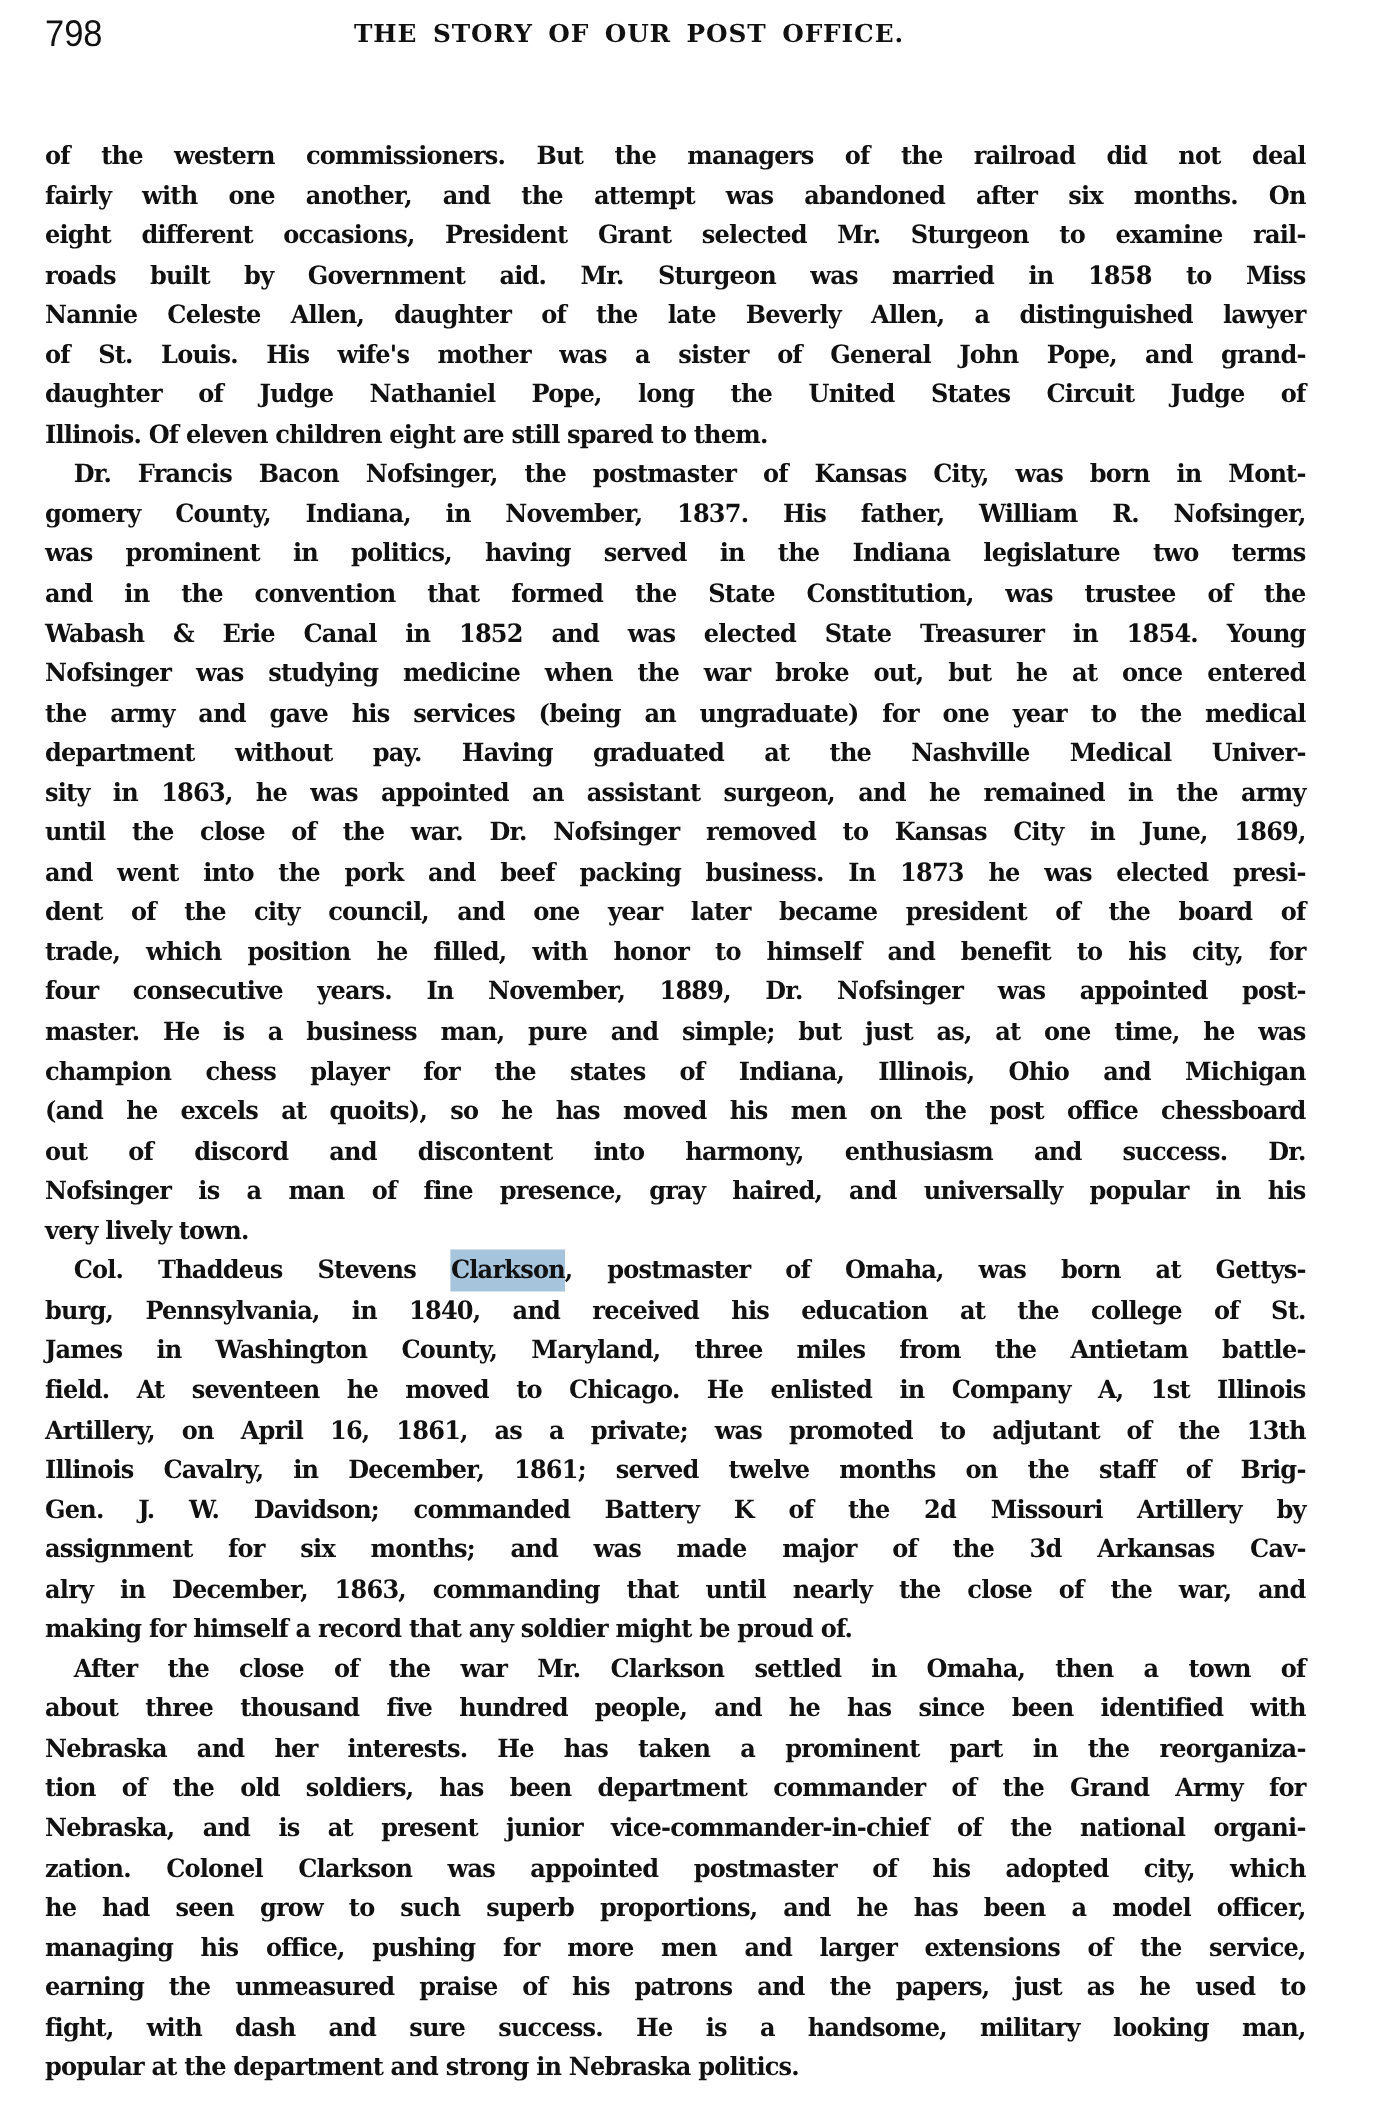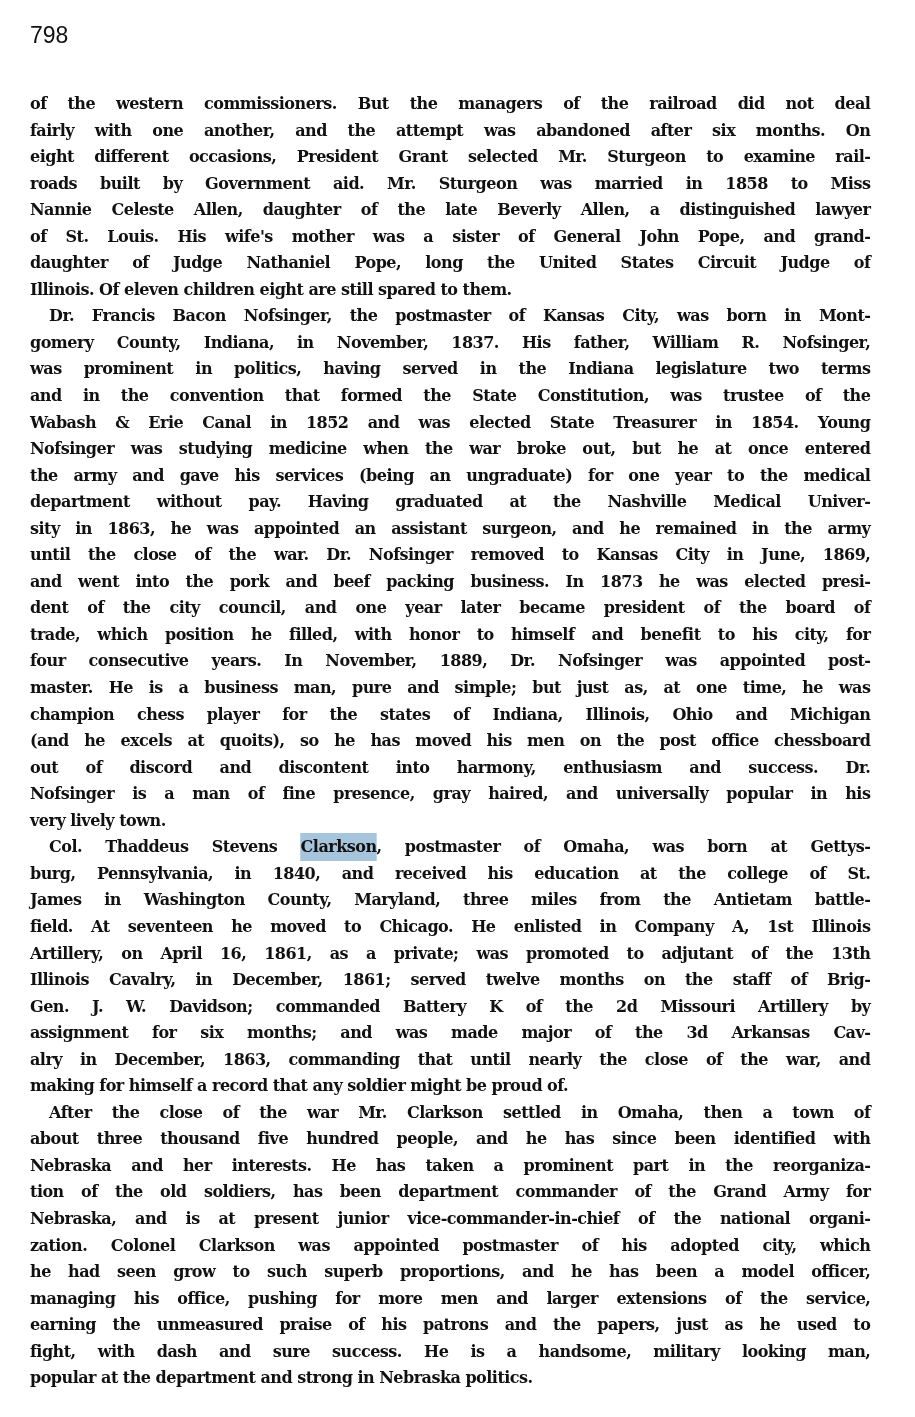--- a/index.html
+++ b/index.html
@@ -17,21 +17,21 @@
     }
     .page {
       position: absolute;
       left: 0;
       top: 0;
       width: 915px;
       height: 1417px;
     }
     .running-head {
       position: absolute;
-      top: 20px;
+      top: 8px;
       left: 30px;
       width: 840px;
       height: 30px;
     }
     .page-number {
       position: absolute;
       left: 0;
       top: 0;
       font-family: "Liberation Sans", "DejaVu Sans", sans-serif;
       font-size: 23px;
@@ -83,20 +83,21 @@
       padding: 3px 0 5px 0;
     }
   </style>
 </head>
 <body>
 
 <div class="page">
 
   <div class="running-head">
     <span class="page-number">798</span>
+    <span class="running-title">THE STORY OF OUR POST OFFICE.</span>
   </div>
 
   <div class="body-text">
 
     <div>
       <span class="line">of the western commissioners.  But the managers of the railroad did not deal</span>
       <span class="line">fairly with one another, and the attempt was abandoned after six months.  On</span>
       <span class="line">eight different occasions, President Grant selected Mr. Sturgeon to examine rail-</span>
       <span class="line">roads built by Government aid.  Mr. Sturgeon was married in 1858 to Miss</span>
       <span class="line">Nannie Celeste Allen, daughter of the late Beverly Allen, a distinguished lawyer</span>

